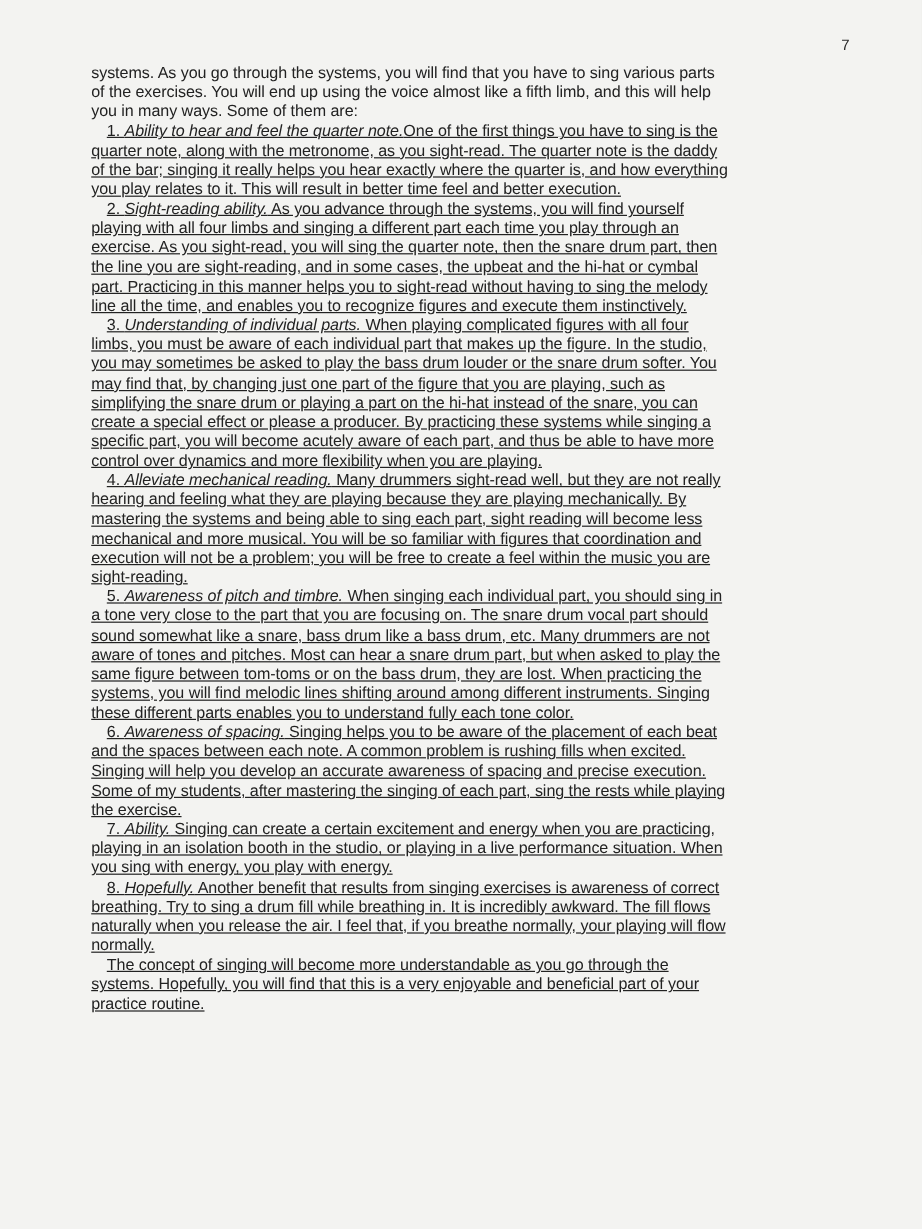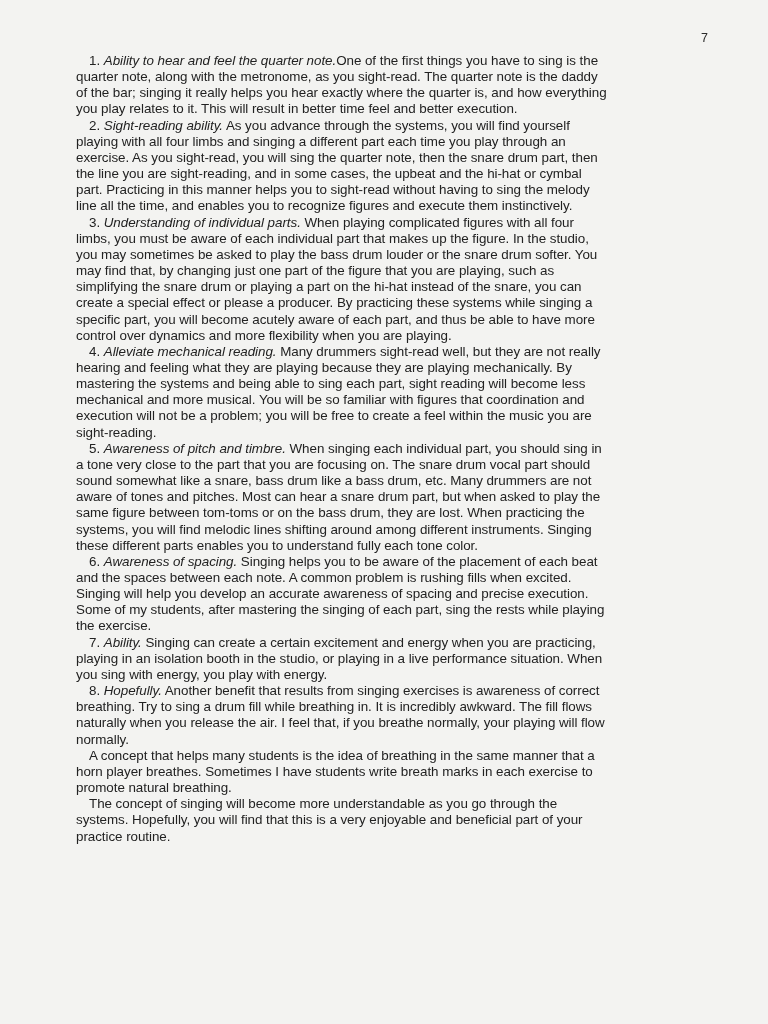--- a/index.html
+++ b/index.html
@@ -32,35 +32,36 @@
     line-height: 16.15px;
     letter-spacing: -0.05px;
     text-align: left;
   }
   .para {
     margin: 0;
     padding: 0;
   }
   .para.indent {
     text-indent: 13px;
+    text-decoration: underline;
   }
   .lead {
     font-style: italic;
   }
 </style>
 </head>
 <body>
 
 <div class="page">
   <div class="page-number">7</div>
   <div class="text-block">
+    <p class="para"><span>systems. As you go through the systems, you will find that you have to sing various parts of the exercises. You will end up using the voice almost like a fifth limb, and this will help you in many ways. Some of them are:</span></p>
     <p class="para indent"><span class="num">1. </span><span class="lead">Ability to hear and feel the quarter note.</span><span>One of the first things you have to sing is the quarter note, along with the metronome, as you sight-read. The quarter note is the daddy of the bar; singing it really helps you hear exactly where the quarter is, and how everything you play relates to it. This will result in better time feel and better execution.</span></p>
     <p class="para indent"><span class="num">2. </span><span class="lead">Sight-reading ability.</span><span> As you advance through the systems, you will find yourself playing with all four limbs and singing a different part each time you play through an exercise. As you sight-read, you will sing the quarter note, then the snare drum part, then the line you are sight-reading, and in some cases, the upbeat and the hi-hat or cymbal part. Practicing in this manner helps you to sight-read without having to sing the melody line all the time, and enables you to recognize figures and execute them instinctively.</span></p>
     <p class="para indent"><span class="num">3. </span><span class="lead">Understanding of individual parts.</span><span> When playing complicated figures with all four limbs, you must be aware of each individual part that makes up the figure. In the studio, you may sometimes be asked to play the bass drum louder or the snare drum softer. You may find that, by changing just one part of the figure that you are playing, such as simplifying the snare drum or playing a part on the hi-hat instead of the snare, you can create a special effect or please a producer. By practicing these systems while singing a specific part, you will become acutely aware of each part, and thus be able to have more control over dynamics and more flexibility when you are playing.</span></p>
     <p class="para indent"><span class="num">4. </span><span class="lead">Alleviate mechanical reading.</span><span> Many drummers sight-read well, but they are not really hearing and feeling what they are playing because they are playing mechanically. By mastering the systems and being able to sing each part, sight reading will become less mechanical and more musical. You will be so familiar with figures that coordination and execution will not be a problem; you will be free to create a feel within the music you are sight-reading.</span></p>
     <p class="para indent"><span class="num">5. </span><span class="lead">Awareness of pitch and timbre.</span><span> When singing each individual part, you should sing in a tone very close to the part that you are focusing on. The snare drum vocal part should sound somewhat like a snare, bass drum like a bass drum, etc. Many drummers are not aware of tones and pitches. Most can hear a snare drum part, but when asked to play the same figure between tom-toms or on the bass drum, they are lost. When practicing the systems, you will find melodic lines shifting around among different instruments. Singing these different parts enables you to understand fully each tone color.</span></p>
     <p class="para indent"><span class="num">6. </span><span class="lead">Awareness of spacing.</span><span> Singing helps you to be aware of the placement of each beat and the spaces between each note. A common problem is rushing fills when excited. Singing will help you develop an accurate awareness of spacing and precise execution. Some of my students, after mastering the singing of each part, sing the rests while playing the exercise.</span></p>
     <p class="para indent"><span class="num">7. </span><span class="lead">Ability.</span><span> Singing can create a certain excitement and energy when you are practicing, playing in an isolation booth in the studio, or playing in a live performance situation. When you sing with energy, you play with energy.</span></p>
     <p class="para indent"><span class="num">8. </span><span class="lead">Hopefully.</span><span> Another benefit that results from singing exercises is awareness of correct breathing. Try to sing a drum fill while breathing in. It is incredibly awkward. The fill flows naturally when you release the air. I feel that, if you breathe normally, your playing will flow normally.</span></p>
-    <p class="para indent"><span>A concept that helps many students is the idea of breathing in the same manner that a horn player breathes. Sometimes I have students write breath marks in each exercise to promote natural breathing.</span></p>
     <p class="para indent"><span>The concept of singing will become more understandable as you go through the systems. Hopefully, you will find that this is a very enjoyable and beneficial part of your practice routine.</span></p>
   </div>
 </div>
 
 </body></html>

